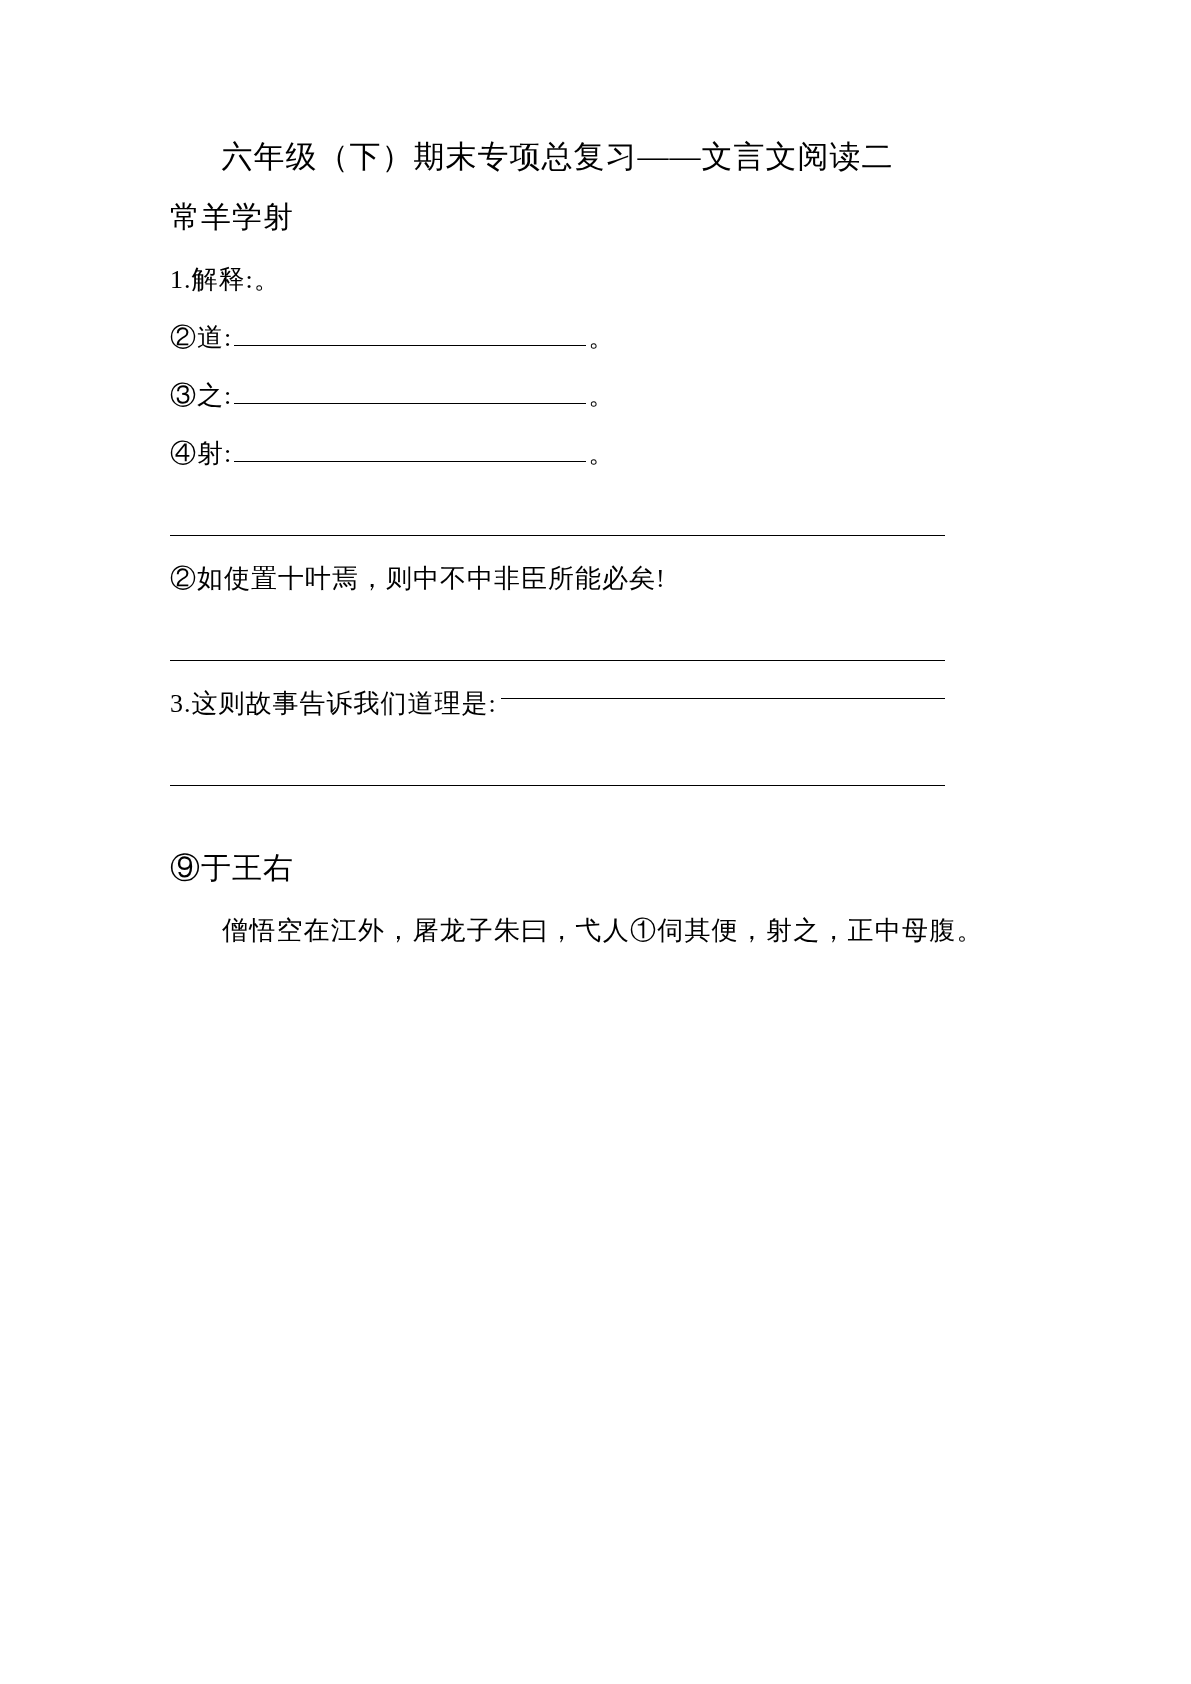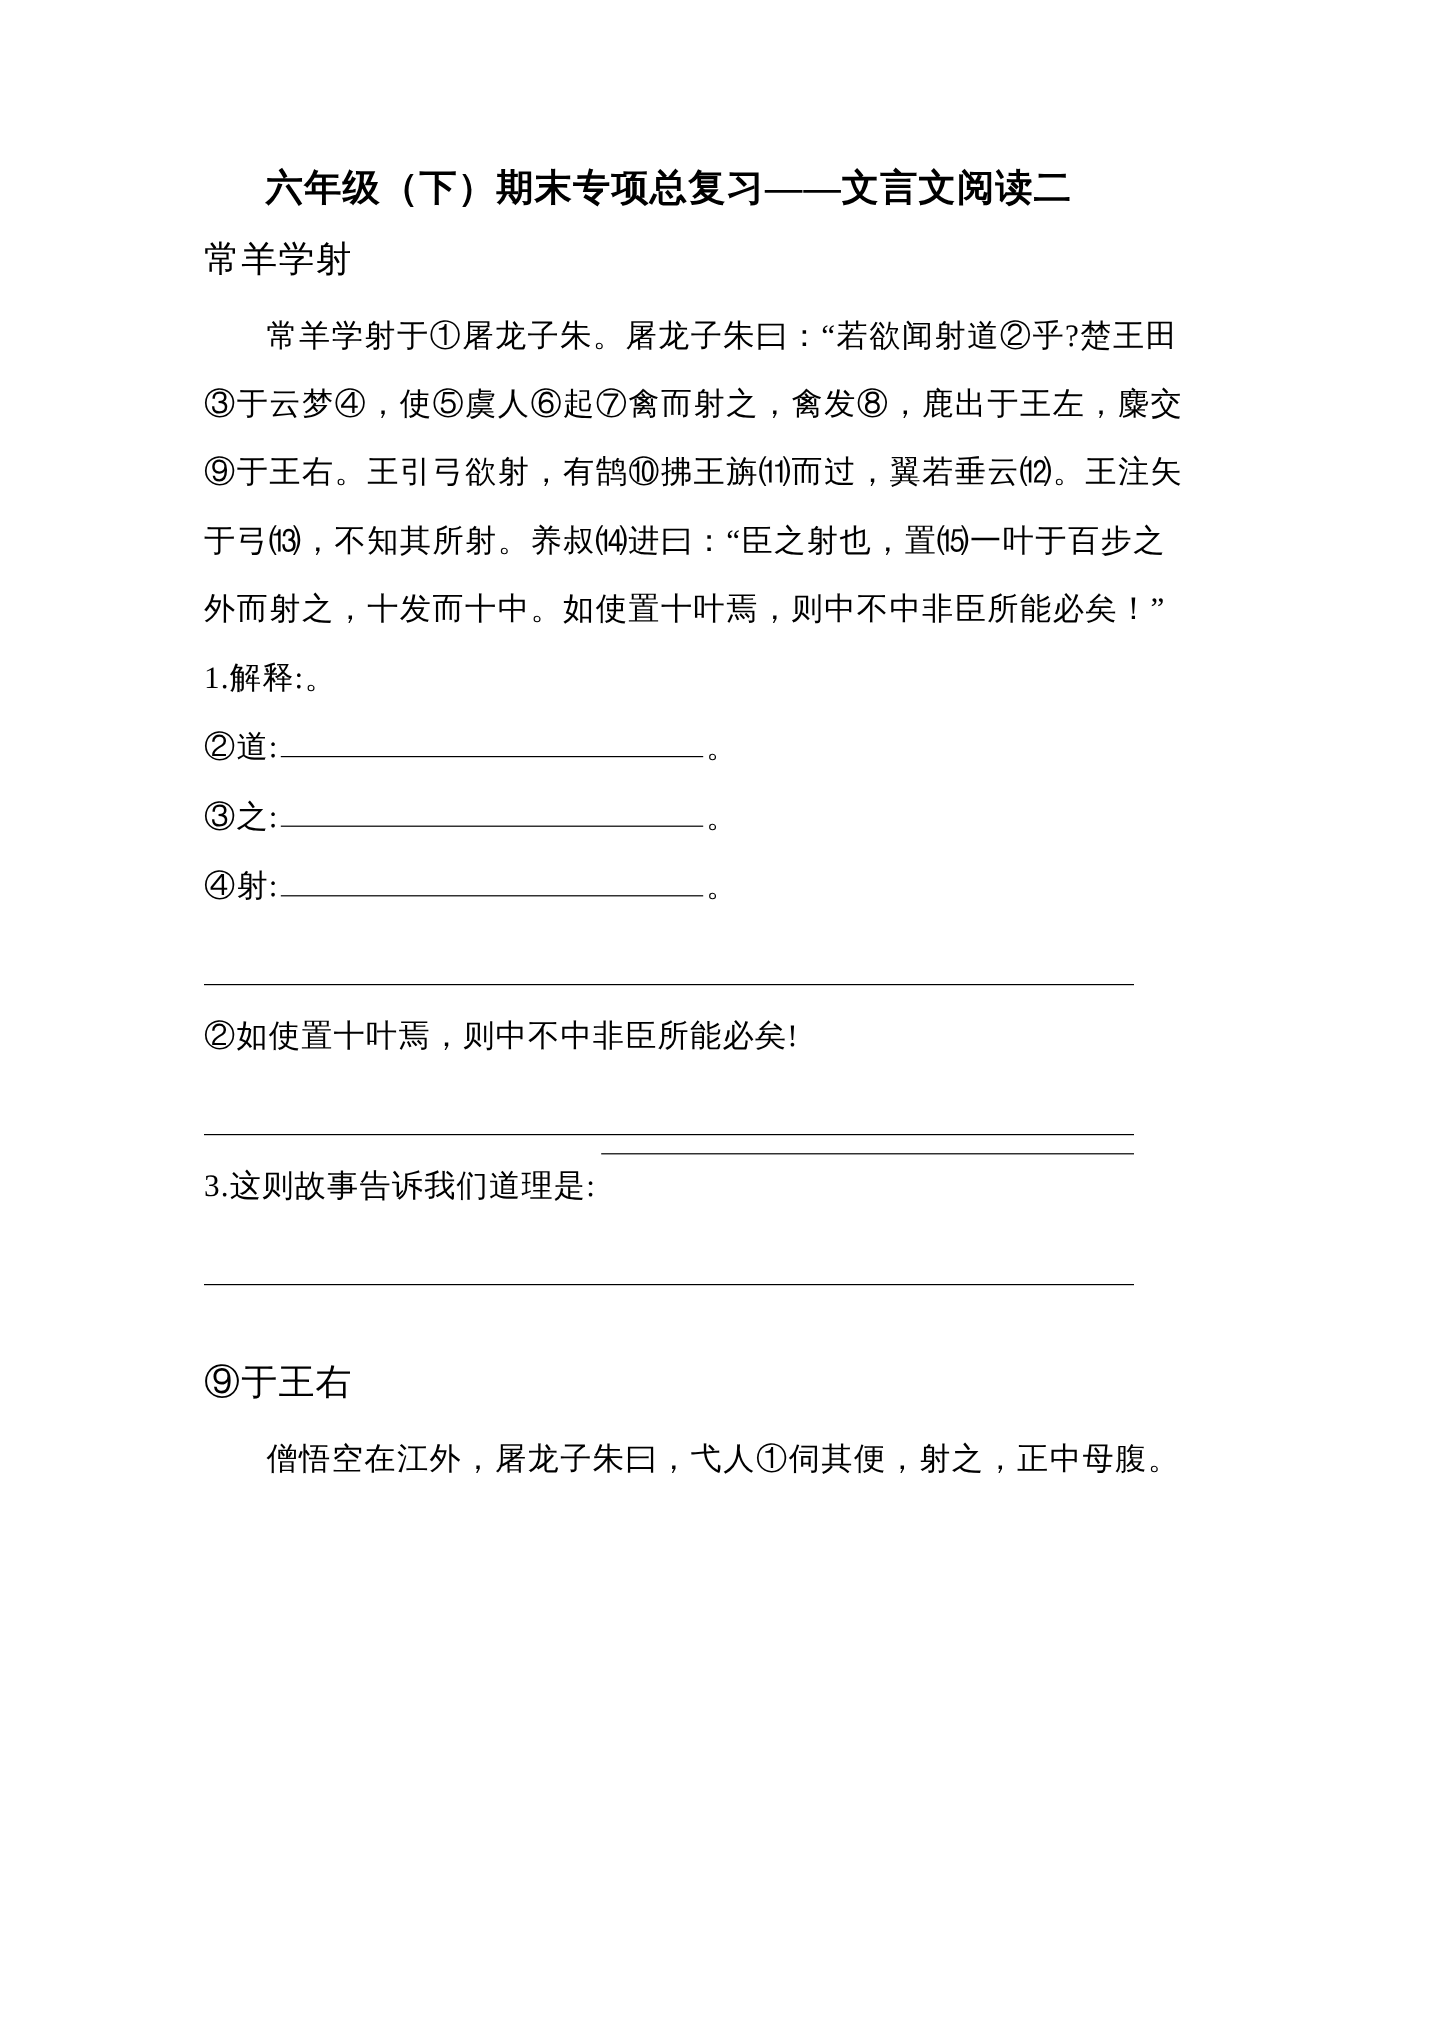--- a/index.html
+++ b/index.html
@@ -19,21 +19,21 @@
   .content {
     position: absolute;
     left: 170px;
     top: 135px;
     width: 775px;
   }
   .doc-title {
     margin: 0 0 18px 0;
     text-align: center;
     font-size: 31px;
-    font-weight: bold;
+    font-weight: normal;
     letter-spacing: 1px;
     line-height: 44px;
   }
   .section-heading {
     margin: 0 0 14px 0;
     text-align: left;
     font-size: 30px;
     font-weight: normal;
     line-height: 40px;
     letter-spacing: 1px;
@@ -62,21 +62,21 @@
     margin: 0 2px;
   }
   .rule-full {
     border-bottom: 1.6px solid #000;
     height: 0;
     width: 100%;
     margin: 52px 0 14px 0;
   }
   .q3-row {
     display: flex;
-    align-items: flex-start;
+    align-items: center;
     font-size: 26px;
     line-height: 58px;
     letter-spacing: 1px;
     margin-top: 10px;
   }
   .q3-row .label {
     white-space: nowrap;
   }
   .blank-grow {
     flex: 1;
@@ -92,27 +92,20 @@
 </head>
 <body>
 
 <div class="page">
   <div class="content">
 
     <h1 class="doc-title">六年级（下）期末专项总复习——文言文阅读二</h1>
 
     <h2 class="section-heading">常羊学射</h2>
 
-    <div>
-      <div class="para-line indent">常羊学射于①屠龙子朱。屠龙子朱曰：“若欲闻射道②乎?楚王田</div>
-      <div class="para-line">③于云梦④，使⑤虞人⑥起⑦禽而射之，禽发⑧，鹿出于王左，麋交</div>
-      <div class="para-line">⑨于王右。王引弓欲射，有鹄⑩拂王旃⑾而过，翼若垂云⑿。王注矢</div>
-      <div class="para-line">于弓⒀，不知其所射。养叔⒁进曰：“臣之射也，置⒂一叶于百步之</div>
-      <div class="para-line">外而射之，十发而十中。如使置十叶焉，则中不中非臣所能必矣！”</div>
-    </div>
 
     <div class="q-line">1.解释:。</div>
 
     <div class="q-line">
       <span>②道:</span><span class="blank-short"></span><span>。</span>
     </div>
     <div class="q-line">
       <span>③之:</span><span class="blank-short"></span><span>。</span>
     </div>
     <div class="q-line">

